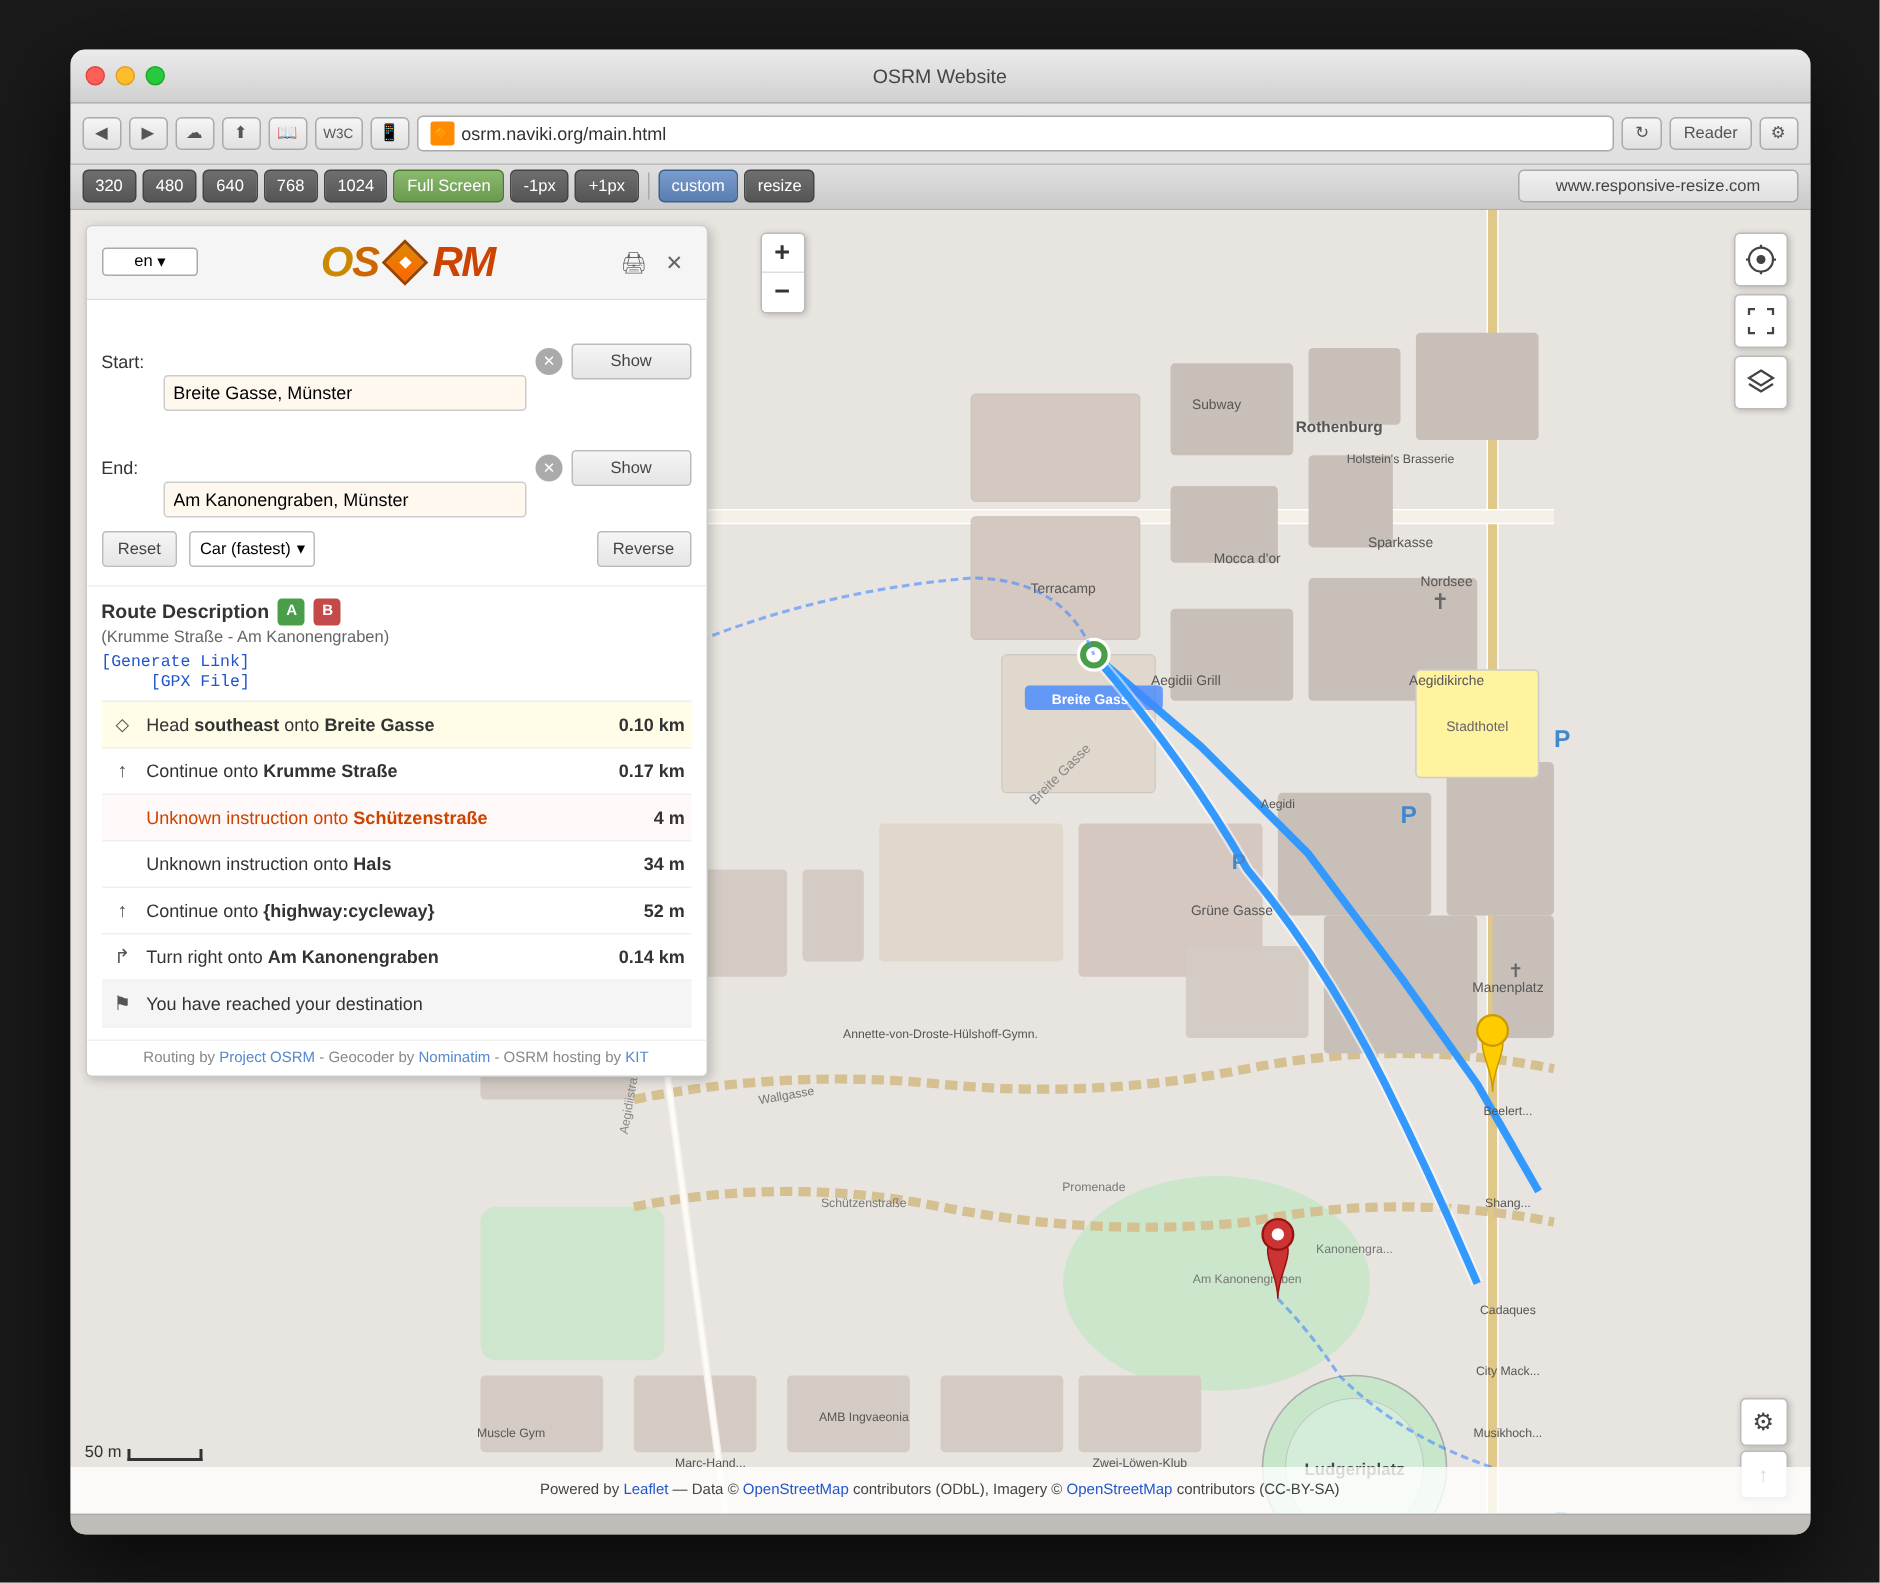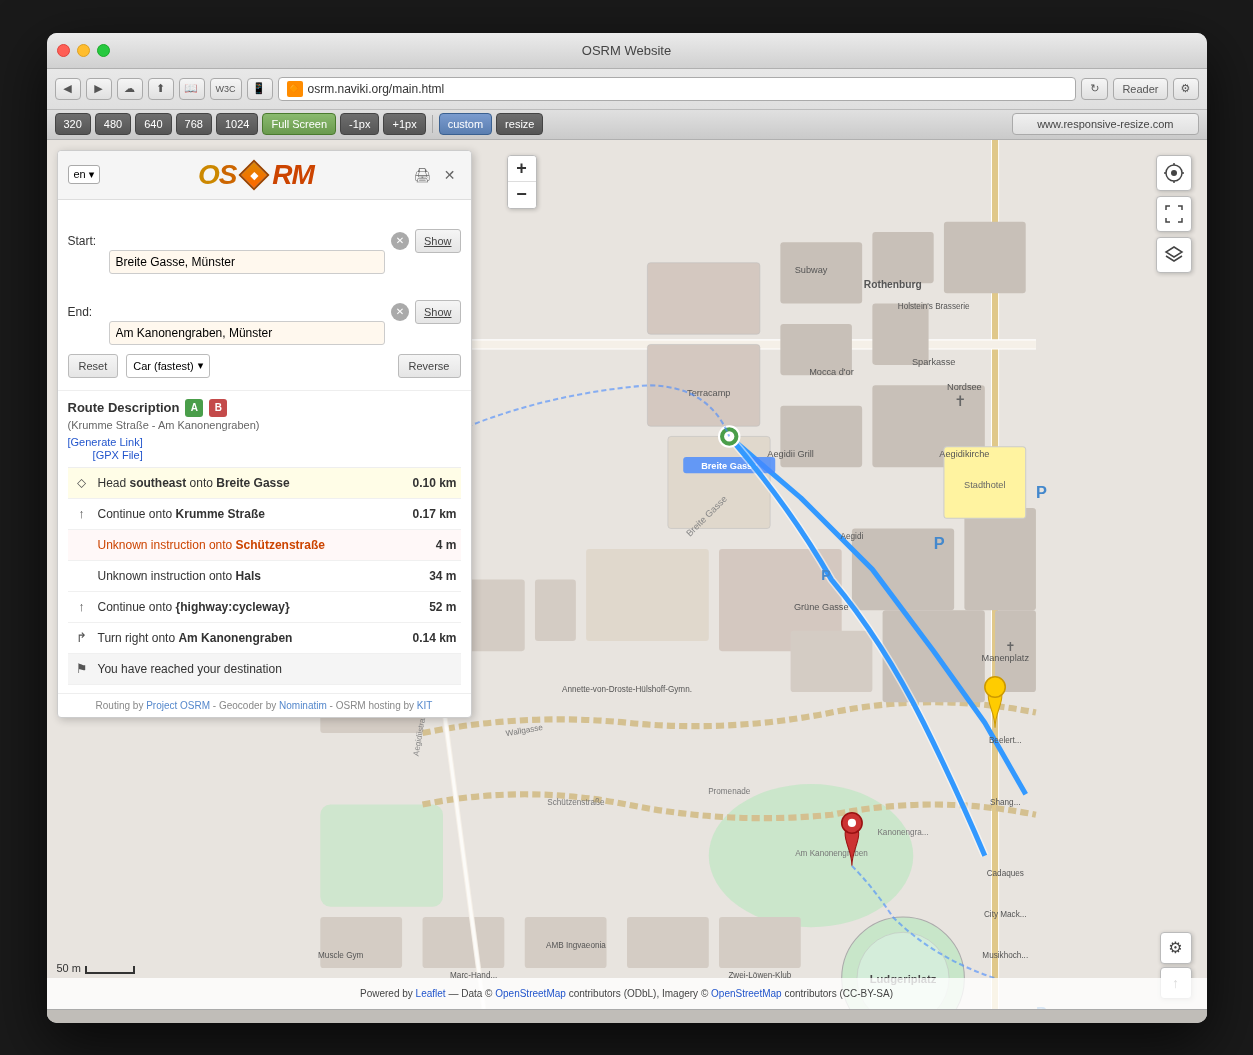--- a/index.html
+++ b/index.html
@@ -193,21 +193,21 @@
       border-bottom: 1px solid #ddd;
       background: #f5f5f5;
       border-radius: 4px 4px 0 0;
     }
     .lang-select {
       display: flex;
       align-items: flex-start;
       background: white;
       border: 1px solid #aaa;
       border-radius: 3px;
-      padding: 2px 5px;
+      padding: 2px 21px;
       font-size: 11px;
       cursor: pointer;
       gap: 3px;
     }
     .logo-area {
       flex: 1;
       display: flex;
       justify-content: center;
       align-items: center;
     }
@@ -270,26 +270,25 @@
       font-size: 10px;
       cursor: pointer;
       display: flex;
       align-items: center;
       justify-content: center;
     }
     .show-btn {
       background: linear-gradient(to bottom, #f5f5f5, #e5e5e5);
       border: 1px solid #bbb;
       border-radius: 3px;
-      padding: 2px 8px;
+      padding: 2px 25px;
       height: 24px;
       font-size: 11px;
       cursor: pointer;
       color: #444;
-      text-decoration: underline;
     }
     .options-row {
       display: flex;
       align-items: center;
       gap: 8px;
       padding: 4px 0;
     }
     .reset-btn, .reverse-btn {
       background: linear-gradient(to bottom, #f5f5f5, #e5e5e5);
       border: 1px solid #bbb;
@@ -354,20 +353,21 @@
     .route-stats-left {
       flex: 1;
       font-size: 12px;
       color: #333;
     }
     .route-stats-right {
       display: flex;
       flex-direction: column;
       align-items: flex-end;
       gap: 1px;
+      font-family: Liberation Mono, monospace;
     }
     .generate-link {
       color: #2255cc;
       font-size: 11px;
       cursor: pointer;
       text-decoration: none;
     }
     .gpx-link {
       color: #2255cc;
       font-size: 11px;

